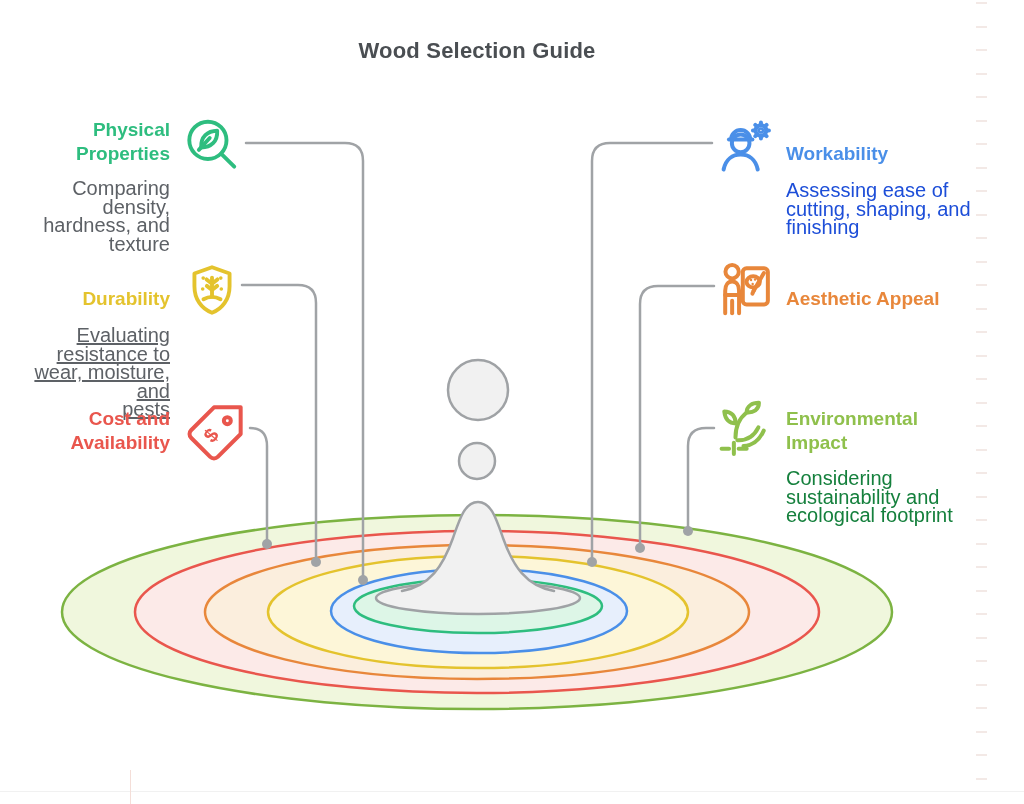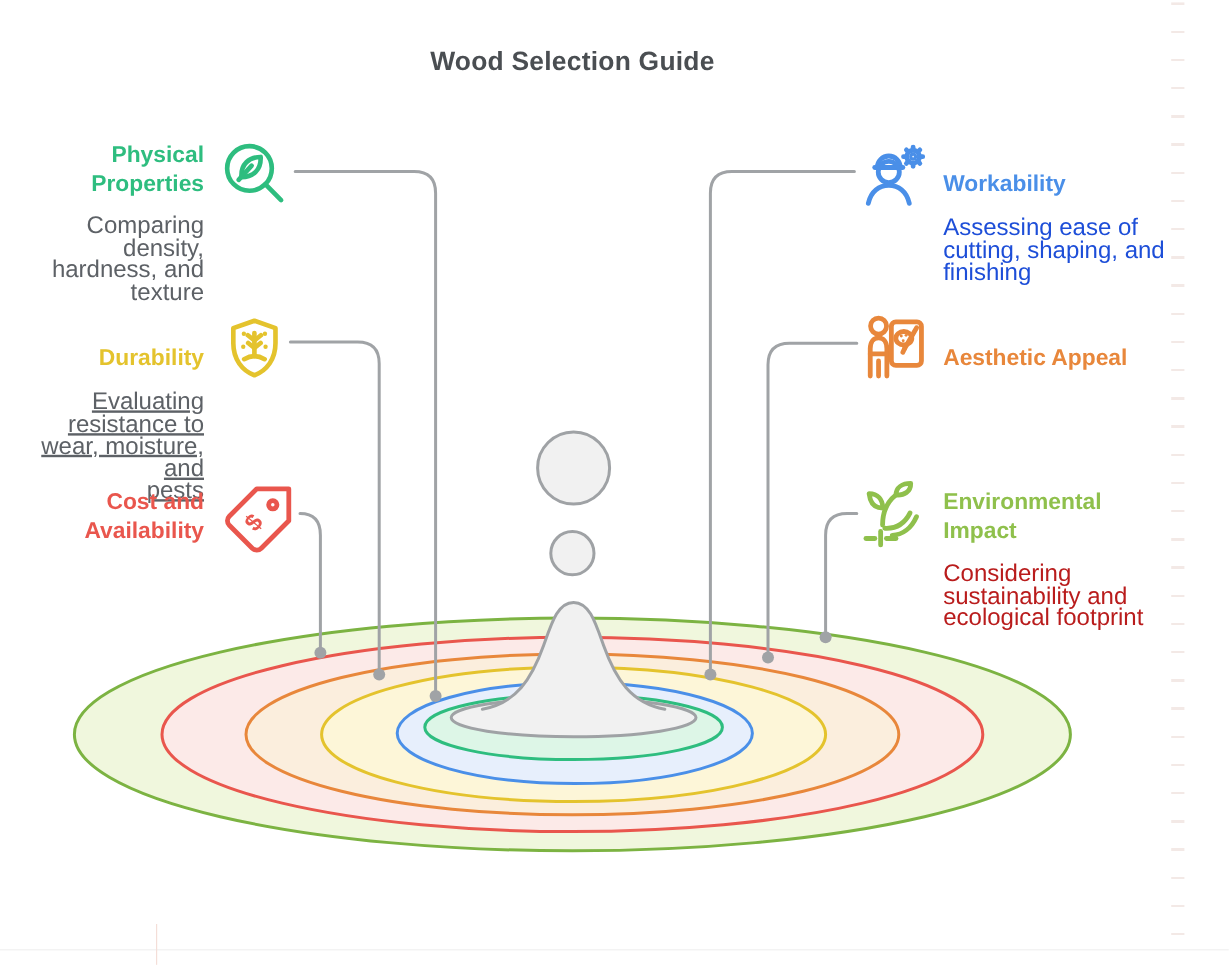--- a/index.html
+++ b/index.html
@@ -149,21 +149,21 @@
           <circle cx="15.4" cy="8.8" r="0.45"></circle>
           <circle cx="14.5" cy="10.5" r="0.45"></circle>
       </g>
       <path d="M 18.7 6.4 L 14.9 13"></path>
       <path d="M 14.9 13 l -0.5 1.1"></path>
     </svg>
   </div>
 
   <div class="item-heading right-col" style="top: 407px; color: rgb(143, 192, 76);">Environmental
 Impact</div>
-  <div class="item-desc right-col" style="top: 469px; color: #b91c1c;">Considering
+  <div class="item-desc right-col" style="top: 469px; color: #15803d;">Considering
 sustainability and
 ecological footprint</div>
   <div class="icon-box" style="left:712px;top:397px">
     <svg width="64" height="64" viewBox="0 0 24 24" fill="none" stroke="currentColor" stroke-width="1.5" stroke-linecap="round" stroke-linejoin="round" style="color: rgb(143, 192, 76);">
       <path d="M 8.8 15.2 C 8.8 11 10.2 8 13 5.8"></path>
       <path d="M 8.9 9.9 C 6.2 9.9 4.9 8.1 4.6 5.4 C 7.3 5.4 8.8 7.2 8.9 9.9 Z"></path>
       <path d="M 13 5.8 C 13 3.4 15 2.2 17.6 2.2 C 17.6 4.8 15.6 6 13 5.8 Z"></path>
       <path d="M 9.5 16.2 C 13 16.4 15.8 14.6 17.4 11.4"></path>
       <path d="M 11.8 18.4 C 15 18.3 17.8 16.2 19.4 12.6"></path>
       <path d="M 3.6 19.4 H 6.4"></path>

